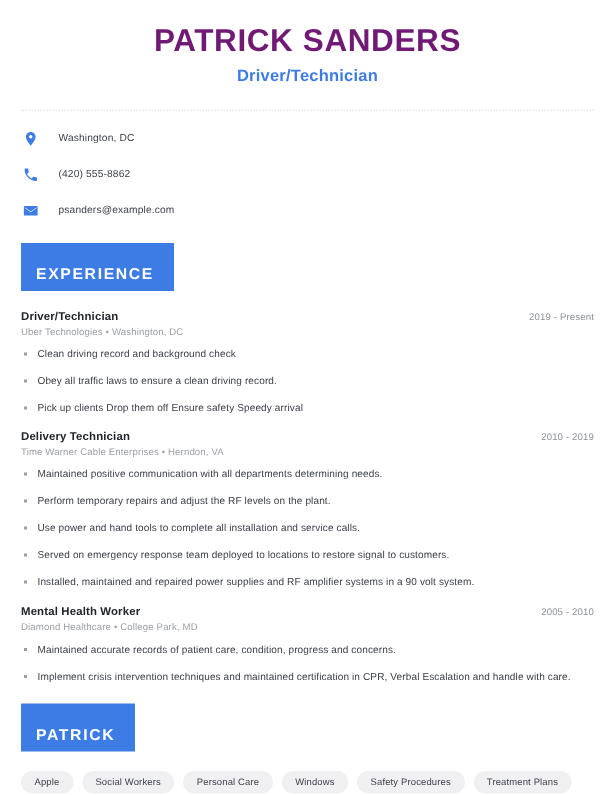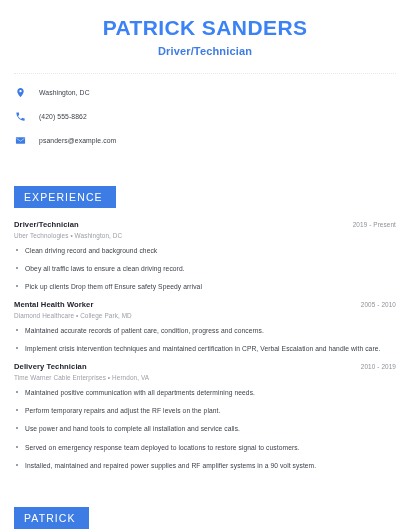--- a/index.html
+++ b/index.html
@@ -22,21 +22,21 @@
 
   
   .header {
     padding: 16px 16px 0 16px;
     text-align: center;
   }
   .full-name {
     font-size: 21px;
     font-weight: bold;
     letter-spacing: 0.4px;
-    color: #3b82f6;
+    color: #701a75;
     line-height: 1.15;
     margin: 0;
   }
   .job-title {
     font-size: 11px;
     font-weight: bold;
     color: #3d7ce4;
     margin-top: 5px;
     letter-spacing: 0.15px;
   }
@@ -74,24 +74,24 @@
 
   
   .section {
     padding: 0 14px;
   }
   .section-badge {
     display: inline-block;
     background: #3d7ce4;
     color: #ffffff;
     font-size: 10.5px;
-    font-weight: normal;
+    font-weight: bold;
     letter-spacing: 1.1px;
-    padding: 5px 13px 5px 10px;
-    margin-top: 28px;
+    padding: 15px 13px 5px 10px;
+    margin-top: 4px;
     margin-bottom: 12px;
   }
 
   
   .entry { margin-bottom: 9px; }
   .entry-head {
     display: flex;
     justify-content: space-between;
     align-items: baseline;
   }
@@ -205,51 +205,51 @@
     <div class="entry">
       <div class="entry-head">
         <span class="entry-role">Driver/Technician</span>
         <span class="entry-dates">2019 - Present</span>
       </div>
       <div class="entry-company">Uber Technologies  •  Washington, DC</div>
       <ul class="bullets">
         <li class="bullet">Clean driving record and background check</li>
         <li class="bullet">Obey all traffic laws to ensure a clean driving record.</li>
         <li class="bullet">Pick up clients Drop them off Ensure safety Speedy arrival</li>
-      </ul>
-    </div>
-
-    
-    <div class="entry">
-      <div class="entry-head">
-        <span class="entry-role">Mental Health Worker</span>
-        <span class="entry-dates">2005 - 2010</span>
-      </div>
-      <div class="entry-company">Diamond Healthcare  •  College Park, MD</div>
-      <ul class="bullets">
-        <li class="bullet">Maintained accurate records of patient care, condition, progress and concerns.</li>
-        <li class="bullet">Implement crisis intervention techniques and maintained certification in CPR, Verbal Escalation and handle with care.</li>
       </ul>
     </div>
 
     
     <div class="entry">
       <div class="entry-head">
         <span class="entry-role">Delivery Technician</span>
         <span class="entry-dates">2010 - 2019</span>
       </div>
       <div class="entry-company">Time Warner Cable Enterprises  •  Herndon, VA</div>
       <ul class="bullets">
         <li class="bullet">Maintained positive communication with all departments determining needs.</li>
         <li class="bullet">Perform temporary repairs and adjust the RF levels on the plant.</li>
         <li class="bullet">Use power and hand tools to complete all installation and service calls.</li>
         <li class="bullet">Served on emergency response team deployed to locations to restore signal to customers.</li>
         <li class="bullet">Installed, maintained and repaired power supplies and RF amplifier systems in a 90 volt system.</li>
       </ul>
     </div>
+
+    
+    <div class="entry">
+      <div class="entry-head">
+        <span class="entry-role">Mental Health Worker</span>
+        <span class="entry-dates">2005 - 2010</span>
+      </div>
+      <div class="entry-company">Diamond Healthcare  •  College Park, MD</div>
+      <ul class="bullets">
+        <li class="bullet">Maintained accurate records of patient care, condition, progress and concerns.</li>
+        <li class="bullet">Implement crisis intervention techniques and maintained certification in CPR, Verbal Escalation and handle with care.</li>
+      </ul>
+    </div>
   </div>
 
   <div class="section">
     <div class="section-badge">PATRICK</div>
     <div class="skill-tags">
       <span class="skill-tag">Apple</span>
       <span class="skill-tag">Social Workers</span>
       <span class="skill-tag">Personal Care</span>
       <span class="skill-tag">Windows</span>
       <span class="skill-tag">Safety Procedures</span>

